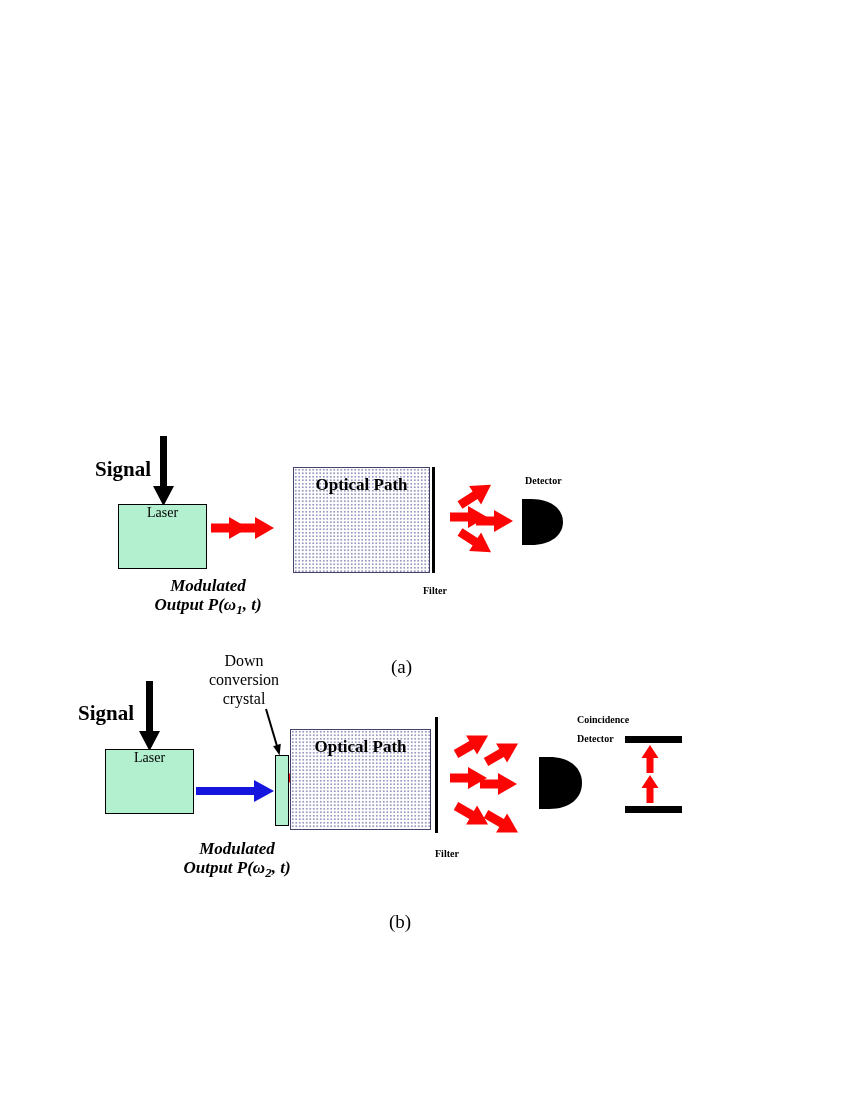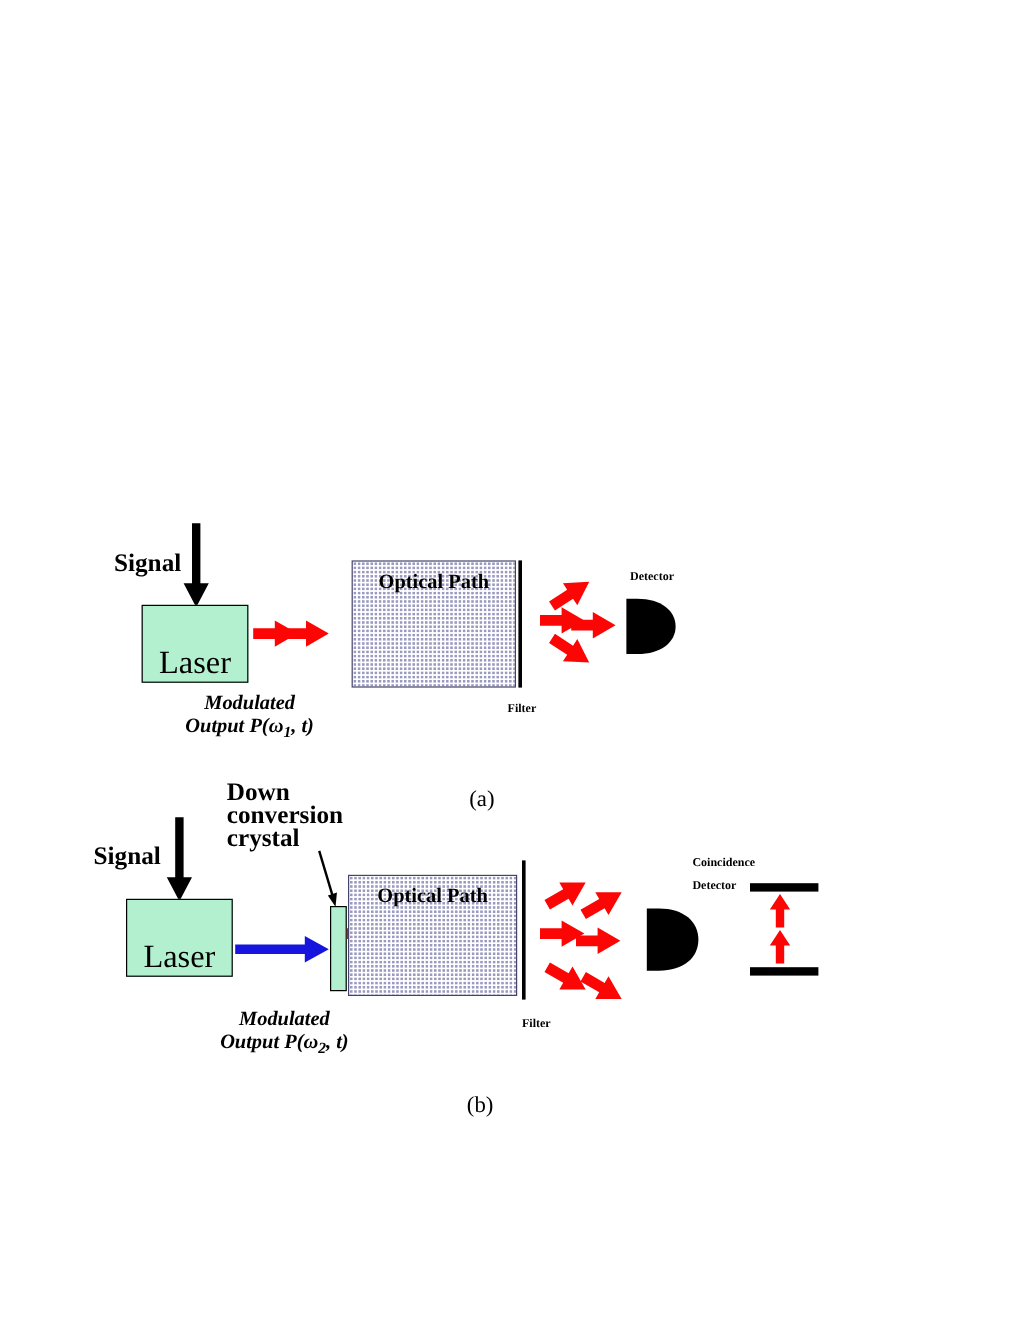--- a/index.html
+++ b/index.html
@@ -5,35 +5,35 @@
   * { margin:0; padding:0; box-sizing:border-box; }
   html,body { background:#ffffff; }
   body { font-family:"Liberation Serif", serif; color:#000; }
   .canvas { position:relative; width:850px; height:1036px; background:#fff; overflow:hidden; }
   .abs { position:absolute; }
   .lbl { position:absolute; font-weight:bold; color:#000; white-space:nowrap; line-height:1.05; }
   .f21 { font-size:21px; }
   .f15 { font-size:10px; }
   .laser-box {
     position:absolute; background:var(--laser-fill,#b2f0cf); border:1.5px solid #000;
-    display:flex; align-items:flex-end; justify-content:center; font-size:27px;
+    display:flex; align-items:flex-start; justify-content:center; font-size:14px;
   }
   .crystal {
     position:absolute; background:var(--laser-fill,#b2f0cf); border:1.5px solid #000;
   }
   .optical-path {
     position:absolute; border:1px solid #44446a; background-color:#fff;
     background-image: radial-gradient(var(--stipple-dot,#9a9ac0) 1px, transparent 1.2px);
     background-size: 3.5px 3.5px;
   }
   .op-label { position:absolute; top:7px; left:0; width:100%; text-align:center; font-weight:bold; font-size:17px; }
   .filter-bar { position:absolute; background:#000; }
   .bar { position:absolute; background:#000; }
   .mod-label { position:absolute; width:120px; text-align:center; font-weight:bold; font-size:17px; line-height:19px;font-style:italic; }
-  .dc-label { position:absolute; width:110px; text-align:left; font-weight:bold; font-size:21px; line-height:19px; }
+  .dc-label { position:absolute; width:110px; text-align:center; font-weight:normal; font-size:16px; line-height:19px; }
   .caption { position:absolute; font-size:19px; color:#000; }
   sub { font-size:13px; font-weight:bold; }
   svg.abs { position:absolute; overflow:visible; }
   .fill-red { fill:var(--arrow-red,#ff0000); }
   .fill-blue { fill:var(--arrow-blue,#1515dd); }
   .fill-black { fill:var(--ink,#000); }
   .stroke-black { stroke:var(--ink,#000); }
 </style>
 </head>
 <body>

